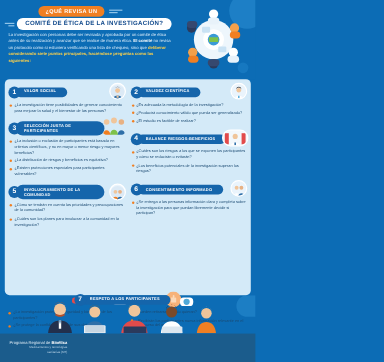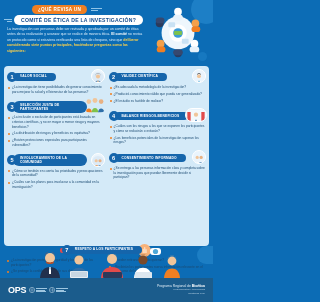--- a/index.html
+++ b/index.html
@@ -453,47 +453,20 @@
       <circle cx="172" cy="15" r="4.4" fill="#f0c59a"></circle>
       <path d="M167.6 14a4.4 4.4 0 018.8 0c0-3-1.9-4.2-4.4-4.2s-4.4 1.2-4.4 4.2z" fill="#9a9a9a"></path>
       <path d="M164 32c.5-6.6 3.7-9.6 8-9.6s7.5 3 8 9.6z" fill="#f07f22"></path>
     </g>
 
     <rect x="0" y="28" width="213" height="4" fill="#0c6cb5" opacity="0"></rect>
   </svg>
 </div>
 
 <div class="footer">
-  <div class="ops-logo">
-    <div class="ops-text">OPS</div>
-    <div class="emblems">
-      <div class="emblem">
-        <svg class="emb-mark" viewBox="0 0 10 10">
-            <circle cx="5" cy="5" r="4.4" fill="none" stroke="#cfe2ef" stroke-width=".8"></circle>
-            <path d="M5 .6v8.8M.6 5h8.8" stroke="#cfe2ef" stroke-width=".6"></path>
-          </svg>
-        <div class="emb-lines">
-          <div class="emb-line" style="width:11px"></div>
-          <div class="emb-line" style="width:9px"></div>
-          <div class="emb-line" style="width:10px"></div>
-        </div>
-      </div>
-      <div class="emblem">
-        <svg class="emb-mark" viewBox="0 0 10 10">
-            <circle cx="5" cy="5" r="4.4" fill="none" stroke="#cfe2ef" stroke-width=".8"></circle>
-            <path d="M5 1.2c1.4 1.6 1.4 6.2 0 7.6M1.2 5h7.6" stroke="#cfe2ef" stroke-width=".6" fill="none"></path>
-          </svg>
-        <div class="emb-lines">
-          <div class="emb-line" style="width:12px"></div>
-          <div class="emb-line" style="width:8px"></div>
-          <div class="emb-line" style="width:10px"></div>
-        </div>
-      </div>
-    </div>
-  </div>
 
   <div class="foot-right">
     <div class="fr1">
       <span>Programa Regional de </span><b>Bioética</b>
     </div>
     <div class="fr2">Medicamentos y tecnologías</div>
     <div class="fr2">sanitarias (MT)</div>
   </div>
 </div>
 

